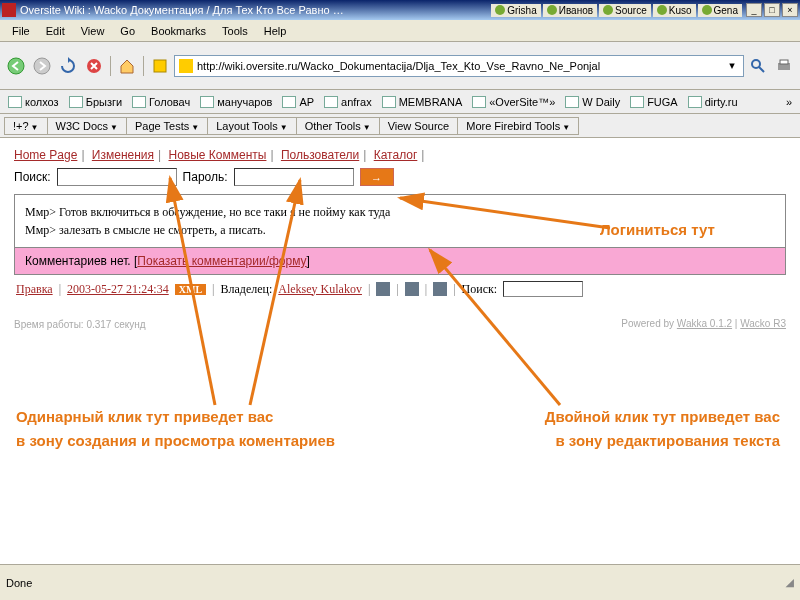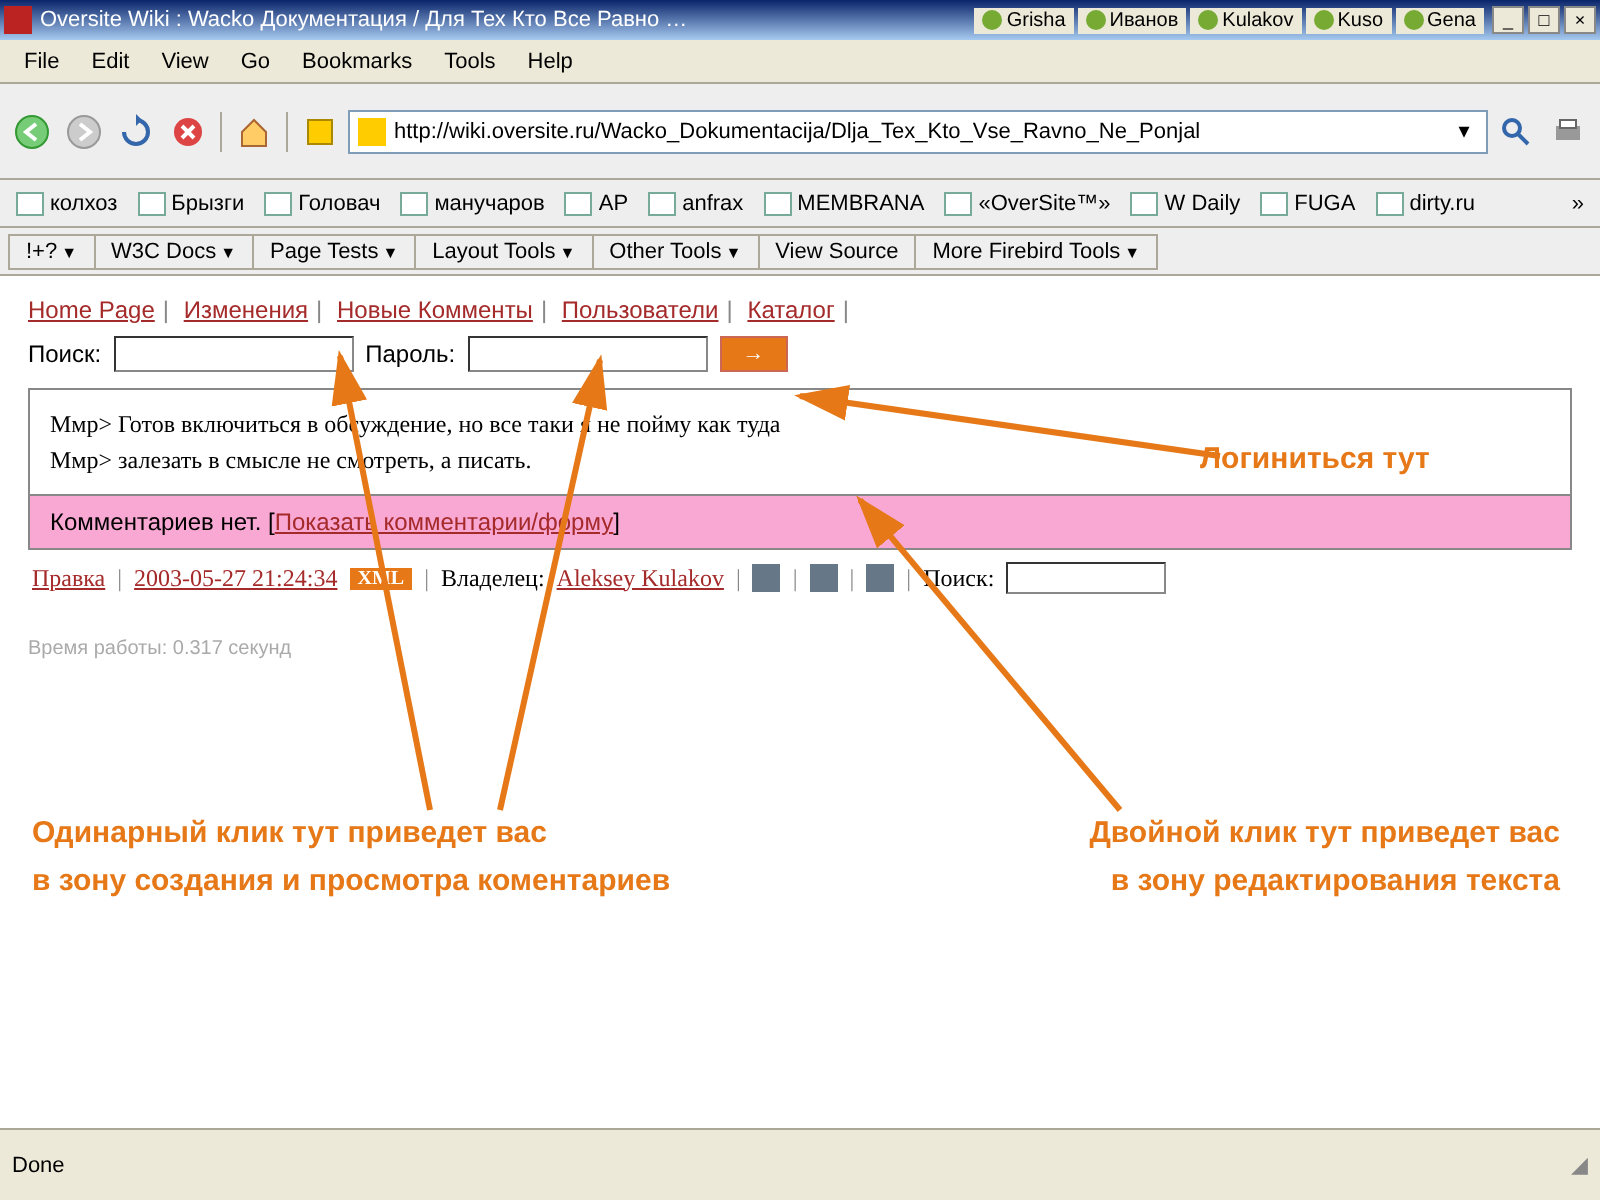--- a/index.html
+++ b/index.html
@@ -86,21 +86,21 @@
     <div class="tab">
         <span class="dot"></span>
         <span>Grisha</span>
       </div>
     <div class="tab">
         <span class="dot"></span>
         <span>Иванов</span>
       </div>
     <div class="tab">
         <span class="dot"></span>
-        <span>Kulakov</span>
+        <span>Source</span>
       </div>
     <div class="tab">
         <span class="dot"></span>
         <span>Kuso</span>
       </div>
     <div class="tab">
         <span class="dot"></span>
         <span>Gena</span>
       </div>
   </div>
@@ -277,20 +277,23 @@
       <span class="pipe">|</span>
     <span class="ico"><svg width="14" height="14">
           <rect width="14" height="14" fill="#678"></rect>
         </svg></span>
       <span class="pipe">|</span>
     <span>Поиск:</span>
     <input type="text" style="">
   </div>
 
   <div class="runtime">Время работы: 0.317 секунд</div>
+  <div class="powered">
+    <span>Powered by </span><a>Wakka 0.1.2</a> | <a>Wacko R3</a>
+  </div>
 </div>
 
 <svg class="arrow-svg" width="800" height="600">
   <defs>
     <marker id="ah" markerWidth="10" markerHeight="10" refX="8" refY="3" orient="auto">
       <path d="M0,0 L9,3 L0,6 Z" fill="#e67817"></path>
     </marker>
   </defs>
 
   <line x1="610" y1="228" x2="400" y2="198" stroke="#e67817" stroke-width="3" marker-end="url(#ah)"></line>

